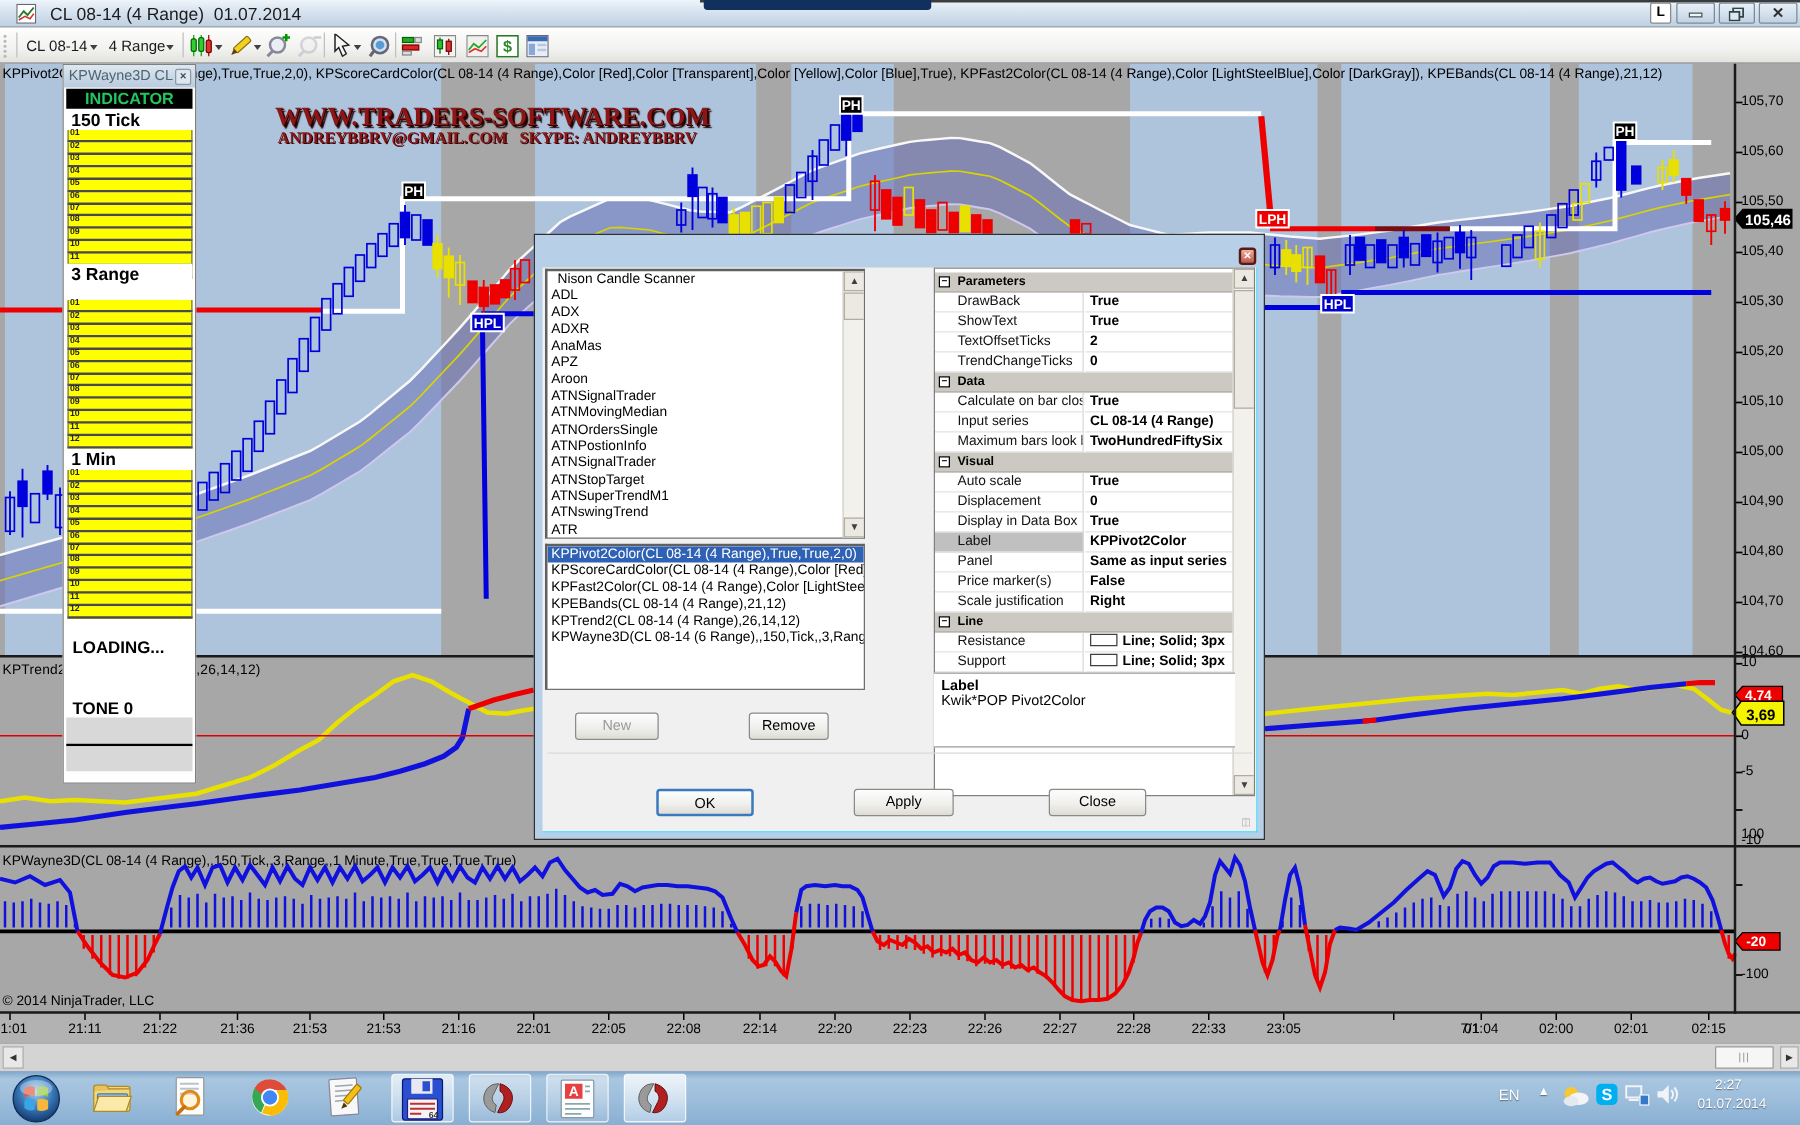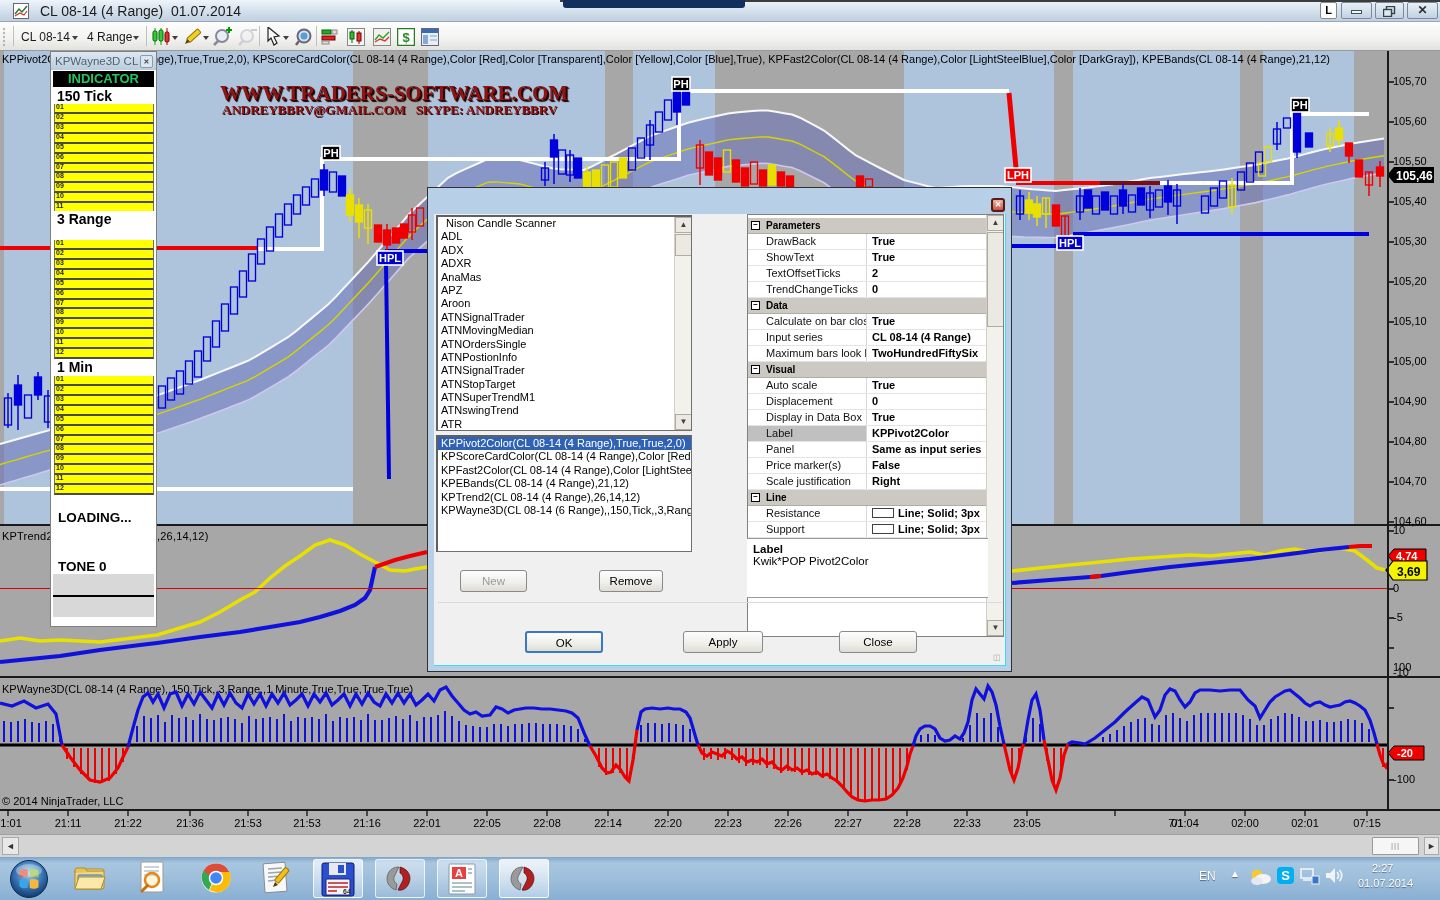--- a/index.html
+++ b/index.html
@@ -707,21 +707,21 @@
 <div class="tlab" style="left:706px">22:23</div>
 <div class="tlab" style="left:766px">22:26</div>
 <div class="tlab" style="left:826px">22:27</div>
 <div class="tlab" style="left:885px">22:28</div>
 <div class="tlab" style="left:945px">22:33</div>
 <div class="tlab" style="left:1005px">23:05</div>
 <div class="tlab" style="left:1154px">7/1</div>
 <div class="tlab" style="left:1163px">01:04</div>
 <div class="tlab" style="left:1223px">02:00</div>
 <div class="tlab" style="left:1283px">02:01</div>
-<div class="tlab" style="left:1345px">07:15</div>
+<div class="tlab" style="left:1345px">02:15</div>
   </div>
 
 <div id="wm1" style="z-index:8">WWW.TRADERS-SOFTWARE.COM</div>
 <div id="wm2" style="z-index:8">ANDREYBBRV@GMAIL.COM&nbsp;&nbsp; SKYPE: ANDREYBBRV</div>
 
 <div id="kpw" style="z-index:9">
   <div class="ptitle">KPWayne3D CL</div>
     <div class="pclose">✕</div>
   <div class="indhdr">INDICATOR</div>
   <div class="sechdr" style="top:36px">150 Tick</div>

